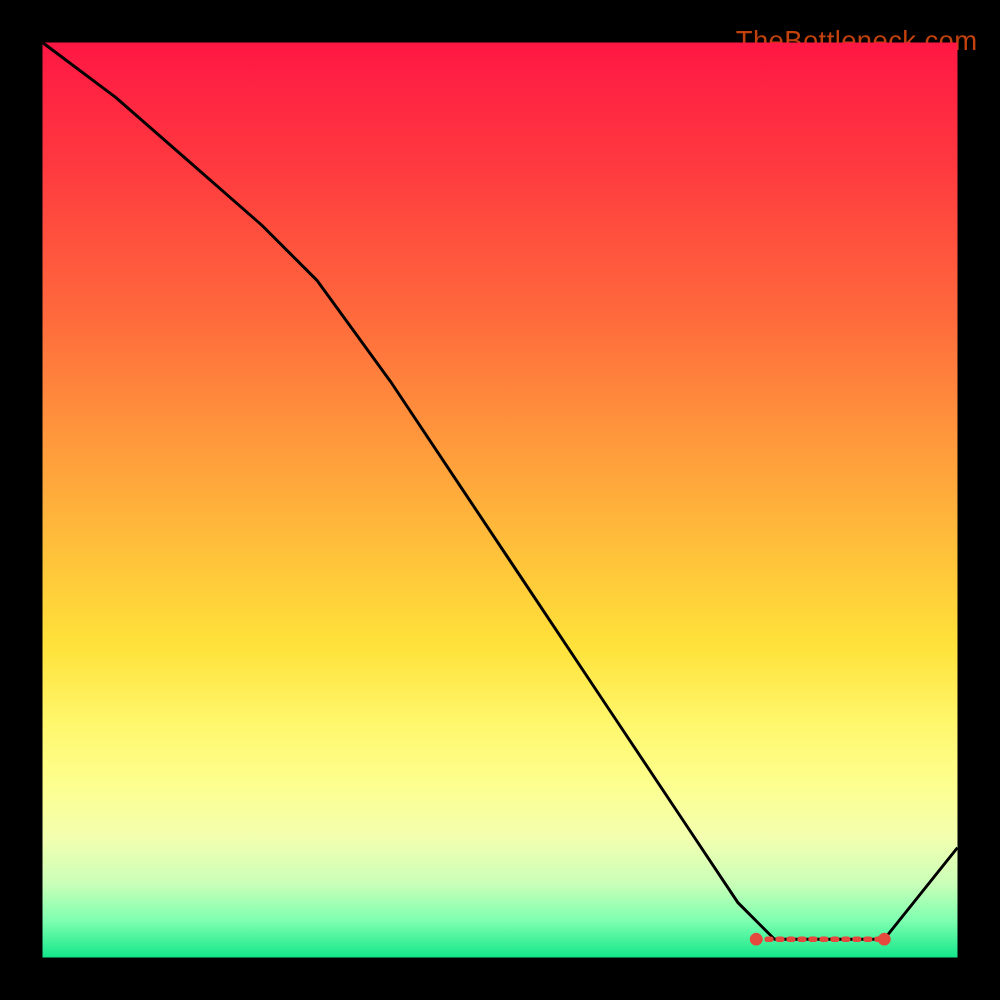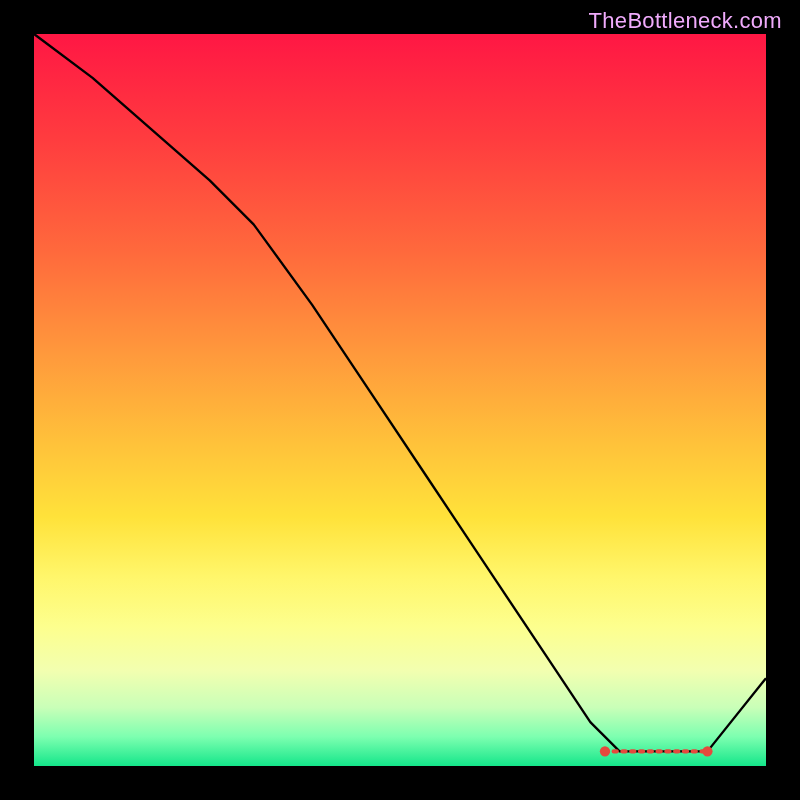--- a/index.html
+++ b/index.html
@@ -12,23 +12,23 @@
     overflow: hidden;
   }
   .frame {
     position: relative;
     width: 800px;
     height: 800px;
     background: #000;
   }
   .watermark {
     position: absolute;
-    top: 8px;
+    top: 20px;
     right: 18px;
-    color: #f0abfc;
+    color: #c2410c;
     font-size: 22px;
     letter-spacing: 0.3px;
     user-select: none;
   }
   .plot-area {
     position: absolute;
     left: 34px;
     top: 34px;
     width: 732px;
     height: 732px;

